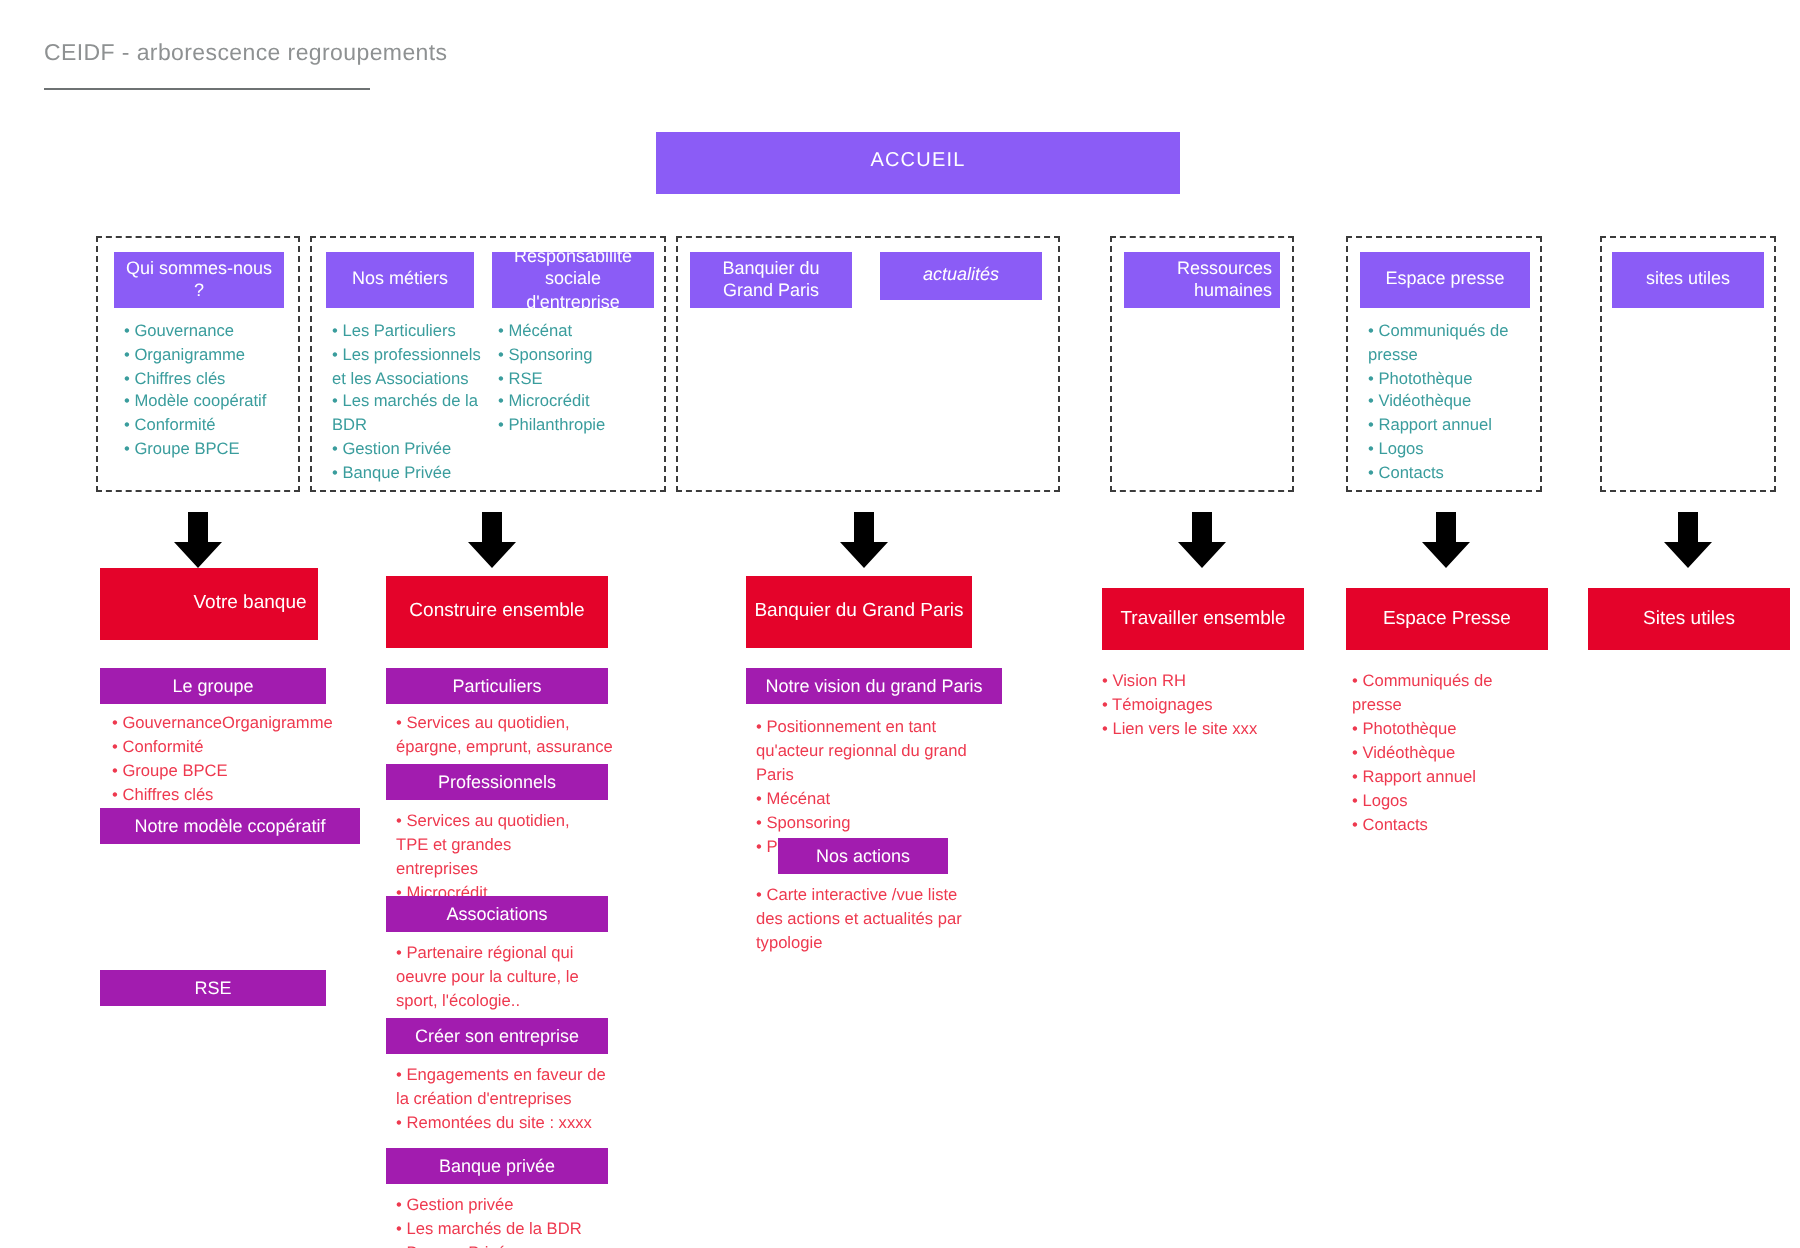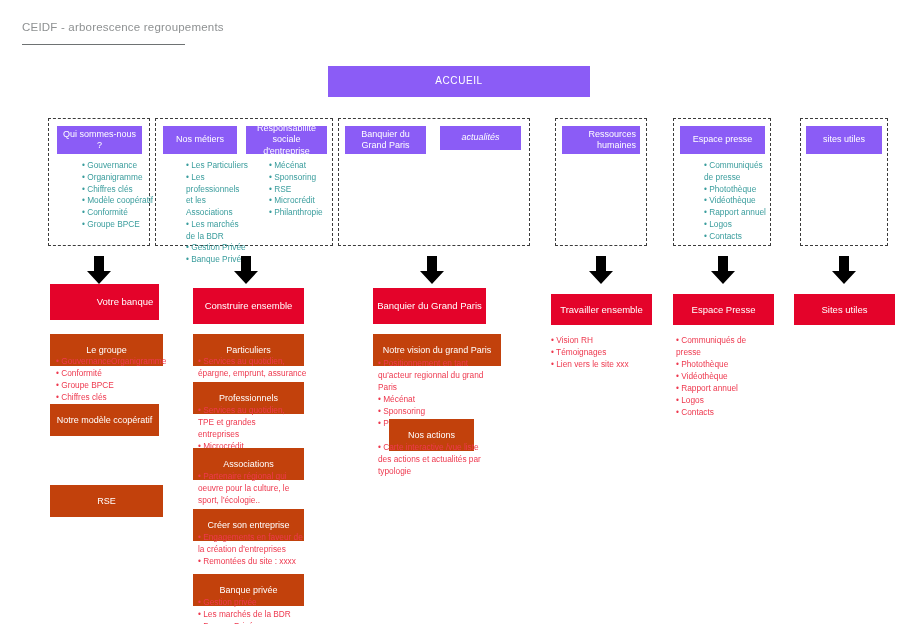--- a/index.html
+++ b/index.html
@@ -44,44 +44,44 @@
     background: transparent;
   }
 
   .tcol-head { font-size: 9px; }
 
   .teal-list {
     position: absolute;
     font-size: 8.3px; color: #3a9d9d;
     line-height: 1.42;
   }
-  .teal-list div { white-space: nowrap; margin-left: 20px; }
+  .teal-list div { white-space: nowrap; }
   .teal-list div.wrap { white-space: normal; }
 
   
   .arrow { position: absolute; width: 26px; height: 28px; }
 
   
   .red-box {
     position: absolute;
     background: #e4032a;
     color: #ffffff;
     font-size: 9.5px;
     display: flex; align-items: center; justify-content: center;
     text-align: center; line-height: 1.25;
     padding: 2px 4px;
   }
   .pink-box {
     position: absolute;
-    background: #c2410c;
+    background: #a21caf;
     color: #ffffff;
     font-size: 9px;
     display: flex; align-items: center; justify-content: center;
     text-align: left; line-height: 1.2;
-    padding: 16px 4px;
+    padding: 2px 4px;
   }
   .red-list {
     position: absolute;
     font-size: 8.3px; color: #ee394f;
     line-height: 1.45;
   }
   .red-list div { white-space: normal; }
 </style>
 </head>
 <body>
@@ -163,21 +163,21 @@
     </svg>
 
   <div class="red-box" style="left:50px; top:284px; width:109px; height:36px;padding-left:45px;">Votre banque</div>
   <div class="pink-box" style="left:50px; top:334px; width:113px; height:18px;">Le groupe</div>
   <div class="red-list" style="left:56px; top:355px; width:128px;">
     <div>• GouvernanceOrganigramme</div>
     <div>• Conformité</div>
     <div>• Groupe BPCE</div>
     <div>• Chiffres clés</div>
   </div>
-  <div class="pink-box" style="left:50px; top:404px; width:109px; height:18px;">Notre modèle ccopératif</div>
+  <div class="pink-box" style="left:50px; top:404px; width:130px; height:18px;">Notre modèle ccopératif</div>
   <div class="pink-box" style="left:50px; top:457px; width:113px; height:18px;margin-top:28px;">RSE</div>
 
   <div class="red-box" style="left:193px; top:288px; width:111px; height:36px;">Construire ensemble</div>
   <div class="pink-box" style="left:193px; top:334px; width:111px; height:18px;">Particuliers</div>
   <div class="red-list" style="left:198px; top:355px; width:112px;">
     <div>• Services au quotidien, épargne, emprunt, assurance</div>
   </div>
   <div class="pink-box" style="left:193px; top:382px; width:111px; height:18px;">Professionnels</div>
   <div class="red-list" style="left:198px; top:404px; width:96px;">
     <div>• Services au quotidien, TPE et grandes entreprises</div>

